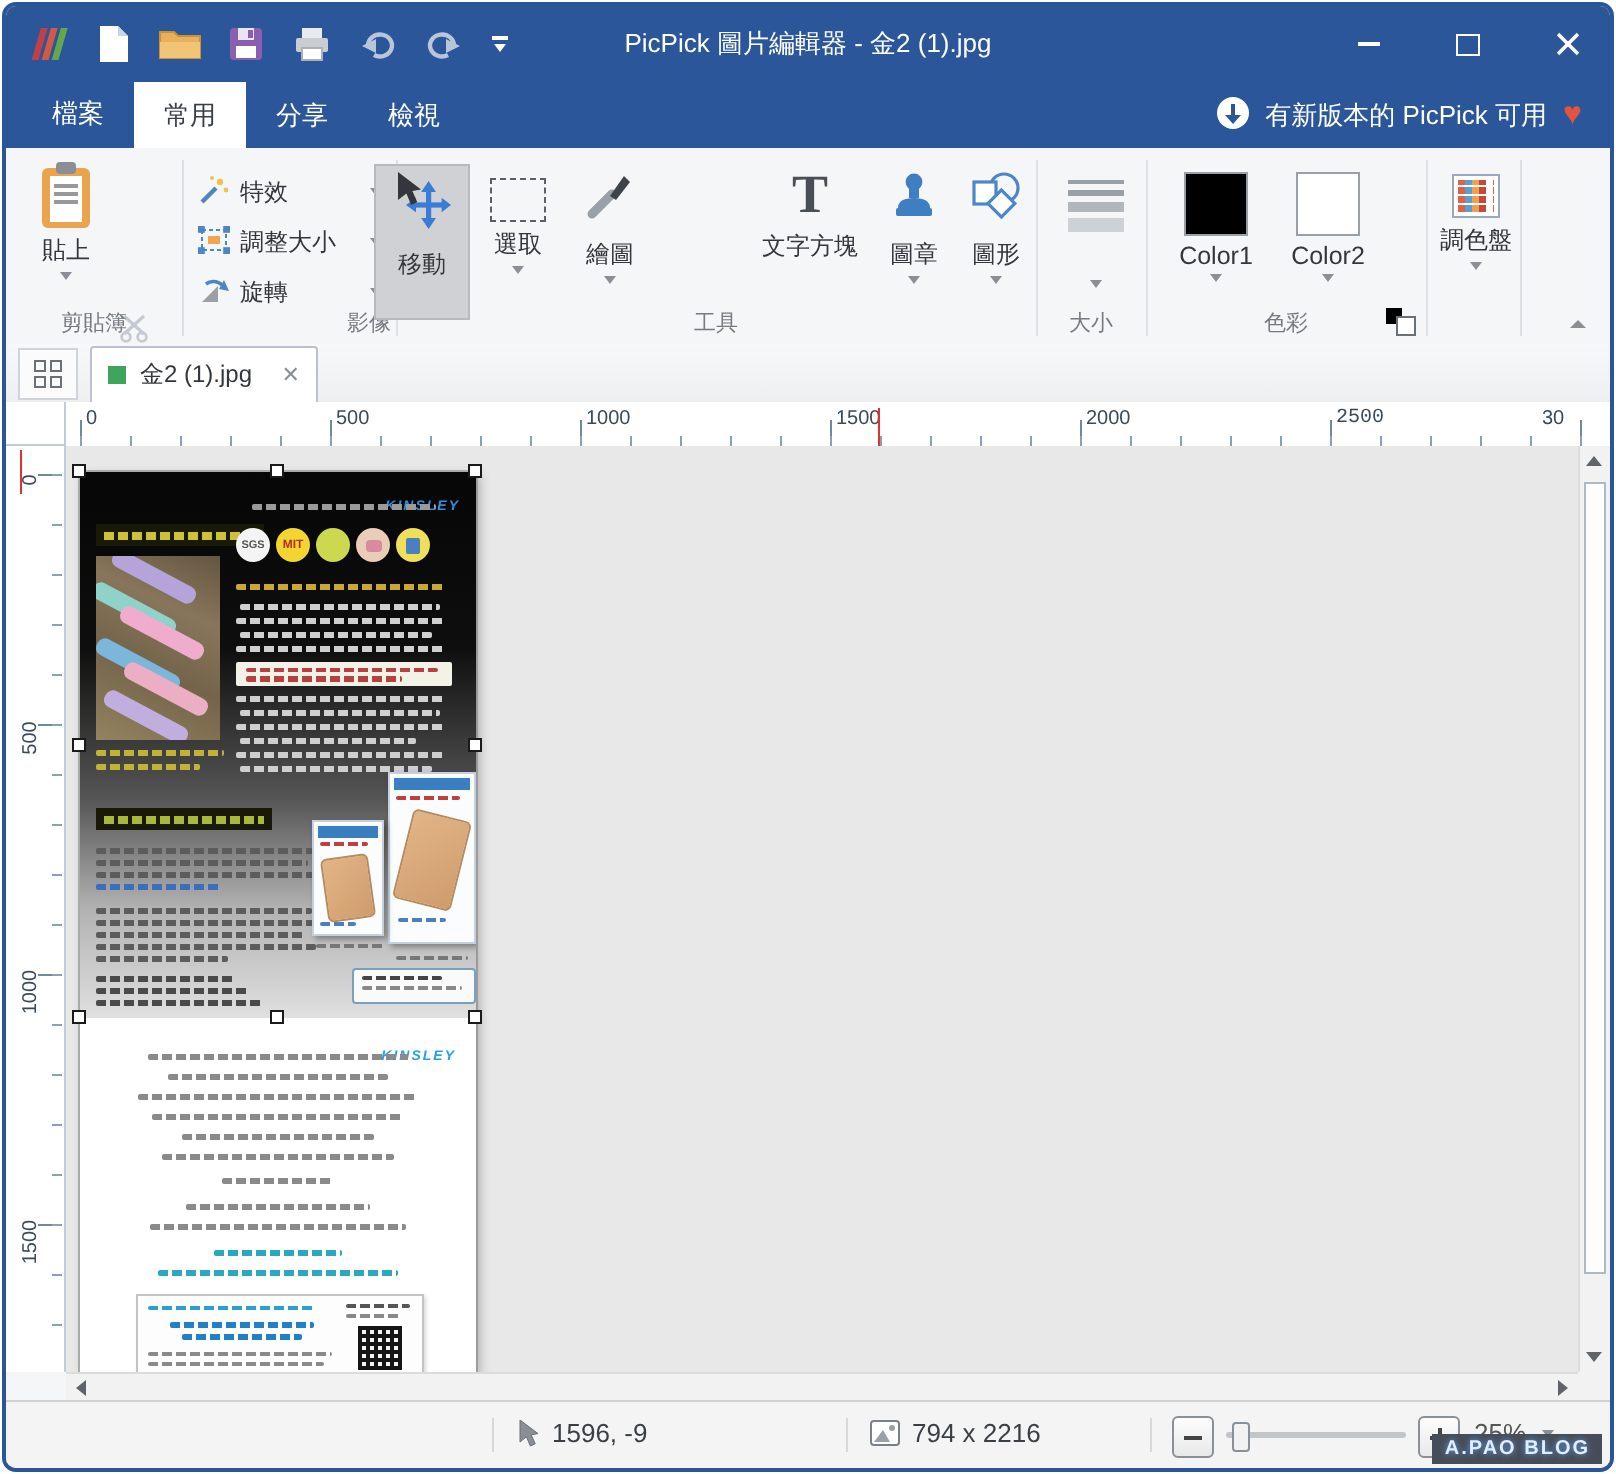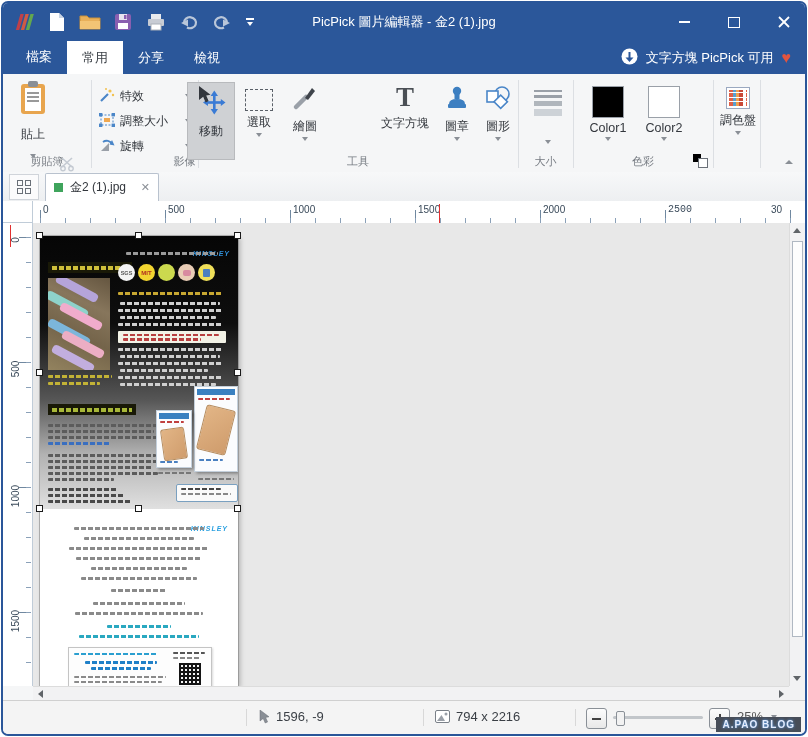--- a/index.html
+++ b/index.html
@@ -180,28 +180,28 @@
     <div class="mtab" style="left:120px;">分享</div>
     <div class="mtab" style="left:176px;">檢視</div>
     <div class="upd">
       <span>
         <svg width="17" height="17">
             <circle cx="8.5" cy="8.5" r="8" fill="#fff"></circle>
             <line x1="8.5" y1="4" x2="8.5" y2="11" stroke="#2b579a" stroke-width="2"></line>
             <polygon points="4.5,9.5 12.5,9.5 8.5,14" fill="#2b579a"></polygon>
           </svg>
       </span>
-      <span>文字方塊 PicPick 可用</span>
+      <span>有新版本的 PicPick 可用</span>
       <span class="heart">♥</span>
     </div>
   </div>
 
   <div class="ribbon">
 
-    <div class="bigbtn" style="left:8px;width:44px;justify-content:space-between;">
+    <div class="bigbtn" style="left:8px;width:44px;">
       <span style="position:relative;width:24px;height:30px;background:#e8a54e;border-radius:3px;margin-top:2px;">
         <span style="position:absolute;left:4px;top:4px;width:16px;height:23px;background:#fff;display:block;"></span>
         <span style="position:absolute;left:6px;top:8px;width:12px;height:1.6px;background:#999;display:block;"></span>
         <span style="position:absolute;left:6px;top:12px;width:12px;height:1.6px;background:#999;display:block;"></span>
         <span style="position:absolute;left:6px;top:16px;width:12px;height:1.6px;background:#999;display:block;"></span>
         <span style="position:absolute;left:7px;top:-3px;width:10px;height:6px;background:#8a8f96;border-radius:2px;display:block;"></span>
       </span>
       <span class="lbl">貼上</span>
       <span class="caret" style="margin-top:2px;"></span>
     </div>

